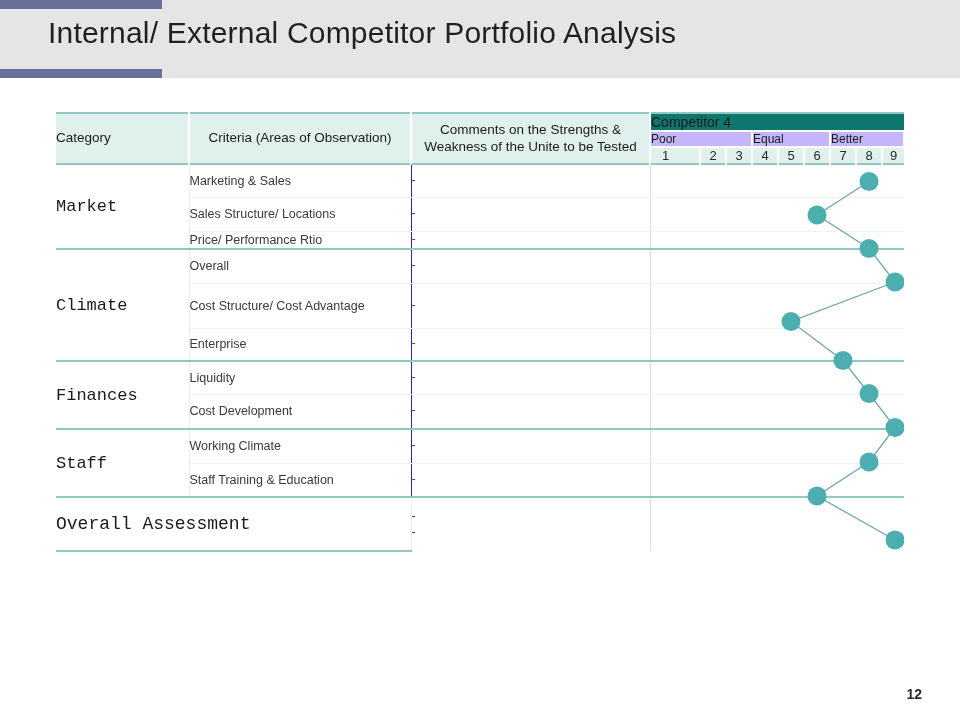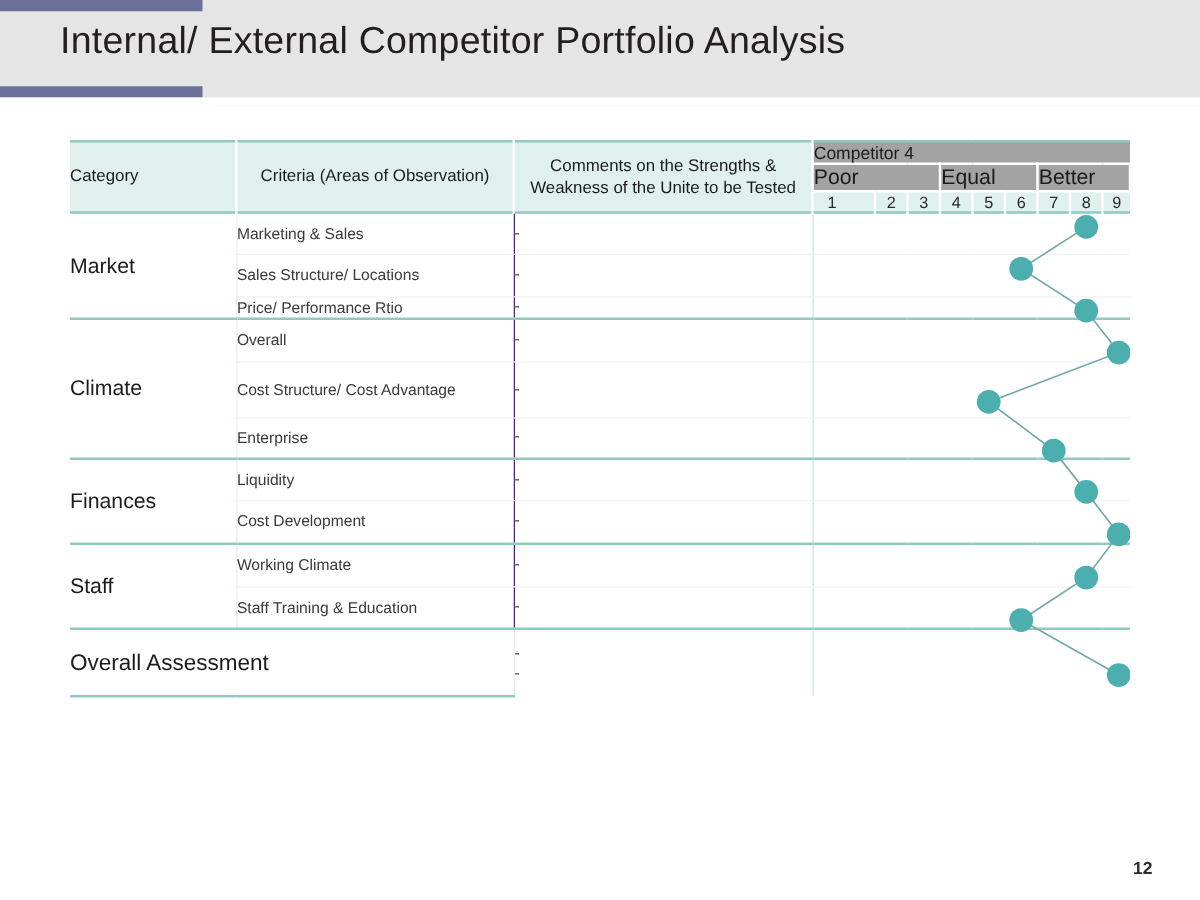--- a/index.html
+++ b/index.html
@@ -82,30 +82,30 @@
     background: #dff0ed;
     color: #1b1b1b;
     font-weight: bold;
     font-size: 13.5px;
     line-height: 1.25;
     padding: 6px 10px;
     border-right: 2px solid #ffffff;
   }
   .hdr-cat { text-align: left; margin-left: 33px; }
   .hdr-sub {
-    background: #a3a3a3;
+    background: #c4b5fd;
     color: #1b1b1b;
-    font-size: 17px;
+    font-size: 12px;
     padding: 5px 10px;
     text-align: left;
     border-right: 2px solid #ffffff;
     border-top: 2px solid #ffffff;
   }
   .hdr-comp {
-    background: #a3a3a3;
+    background: #0f766e;
     color: #1b1b1b;
     font-weight: bold;
     font-size: 14px;
     padding: 7px 10px;
     text-align: left;
   }
   .hdr-num {
     background: #dff0ed;
     color: #2b2b2b;
     font-size: 13px;
@@ -131,20 +131,21 @@
     white-space: nowrap;
     margin-left: 12px;
   }
   .cat-cell {
     font-size: 17px;
     font-weight: bold;
     color: #1b1b1b;
     padding-left: 12px;
     text-align: left;
     border-right: 1px solid #e7efef;
+    font-family: Liberation Mono, monospace;
   }
   .cat-cell.wide { font-size: 18px; }
   .comment-cell {
     font-size: 12.5px;
     color: #444;
     padding-left: 11px;
     text-align: left;
     border-bottom: 1px solid #eef4f4;
     border-right: 1px solid #cfe3e0;
     line-height: 1.25;

